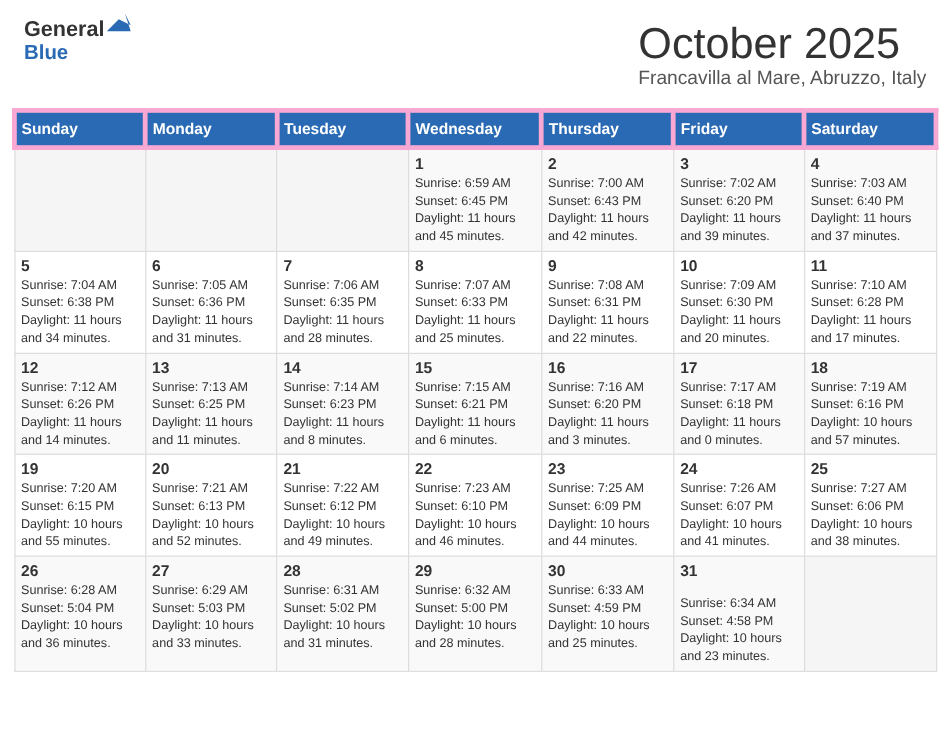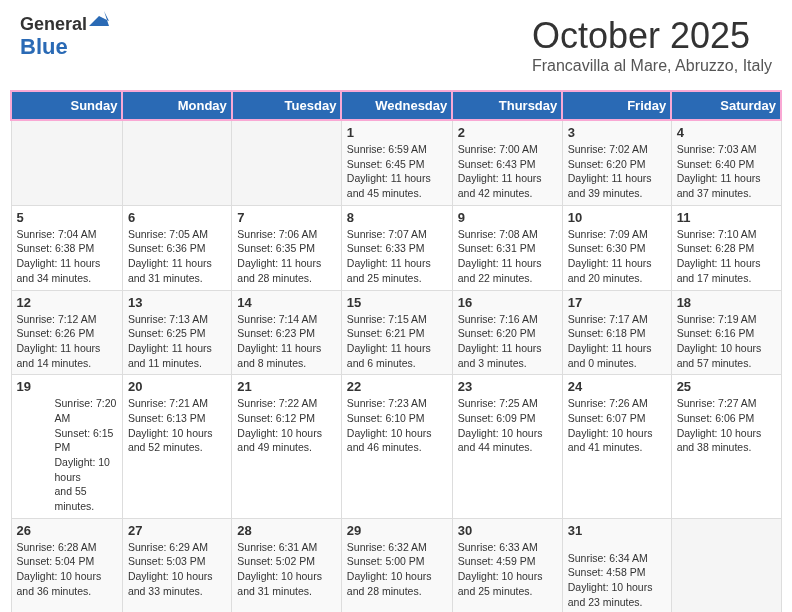--- a/index.html
+++ b/index.html
@@ -25,21 +25,21 @@
       display: flex;
       flex-direction: column;
       line-height: 1.1;
     }
     .logo-general {
       font-size: 18px;
       font-weight: bold;
       color: #333;
     }
     .logo-blue {
-      font-size: 22px;
+      font-size: 17px;
       font-weight: bold;
       color: #2a6ab5;
     }
     .logo-icon {
       width: 20px;
       height: 20px;
       margin-left: 2px;
       margin-top: -8px;
     }
     .title-block {
@@ -55,24 +55,24 @@
     }
     .calendar {
       width: 100%;
       border-collapse: collapse;
       border: 1px solid #ccc;
     }
     .calendar th {
       background: #2a6ab5;
       color: #fff;
       padding: 6px 4px;
-      text-align: right;
+      text-align: left;
       font-size: 13px;
       font-weight: bold;
-      border: 2px solid #f9a8d4;
+      border: 4px solid #f9a8d4;
     }
     .calendar td {
       vertical-align: top;
       padding: 4px 5px;
       border: 1px solid #ddd;
       font-size: 11px;
       color: #333;
       width: 113px;
       min-height: 80px;
       background: #fff;
@@ -262,21 +262,21 @@
           <span class="day-number">18</span>
           <div class="day-info" style="white-space: pre-line;">Sunrise: 7:19 AM
 Sunset: 6:16 PM
 Daylight: 10 hours
 and 57 minutes.</div>
         </td>
       </tr>
       <tr>
         <td>
           <span class="day-number">19</span>
-          <div class="day-info" style="white-space: pre-line; margin-left: 38px;">Sunrise: 7:20 AM
+          <div class="day-info" style="white-space: pre-line;">Sunrise: 7:20 AM
 Sunset: 6:15 PM
 Daylight: 10 hours
 and 55 minutes.</div>
         </td>
         <td>
           <span class="day-number">20</span>
           <div class="day-info" style="white-space: pre-line;">Sunrise: 7:21 AM
 Sunset: 6:13 PM
 Daylight: 10 hours
 and 52 minutes.</div>

